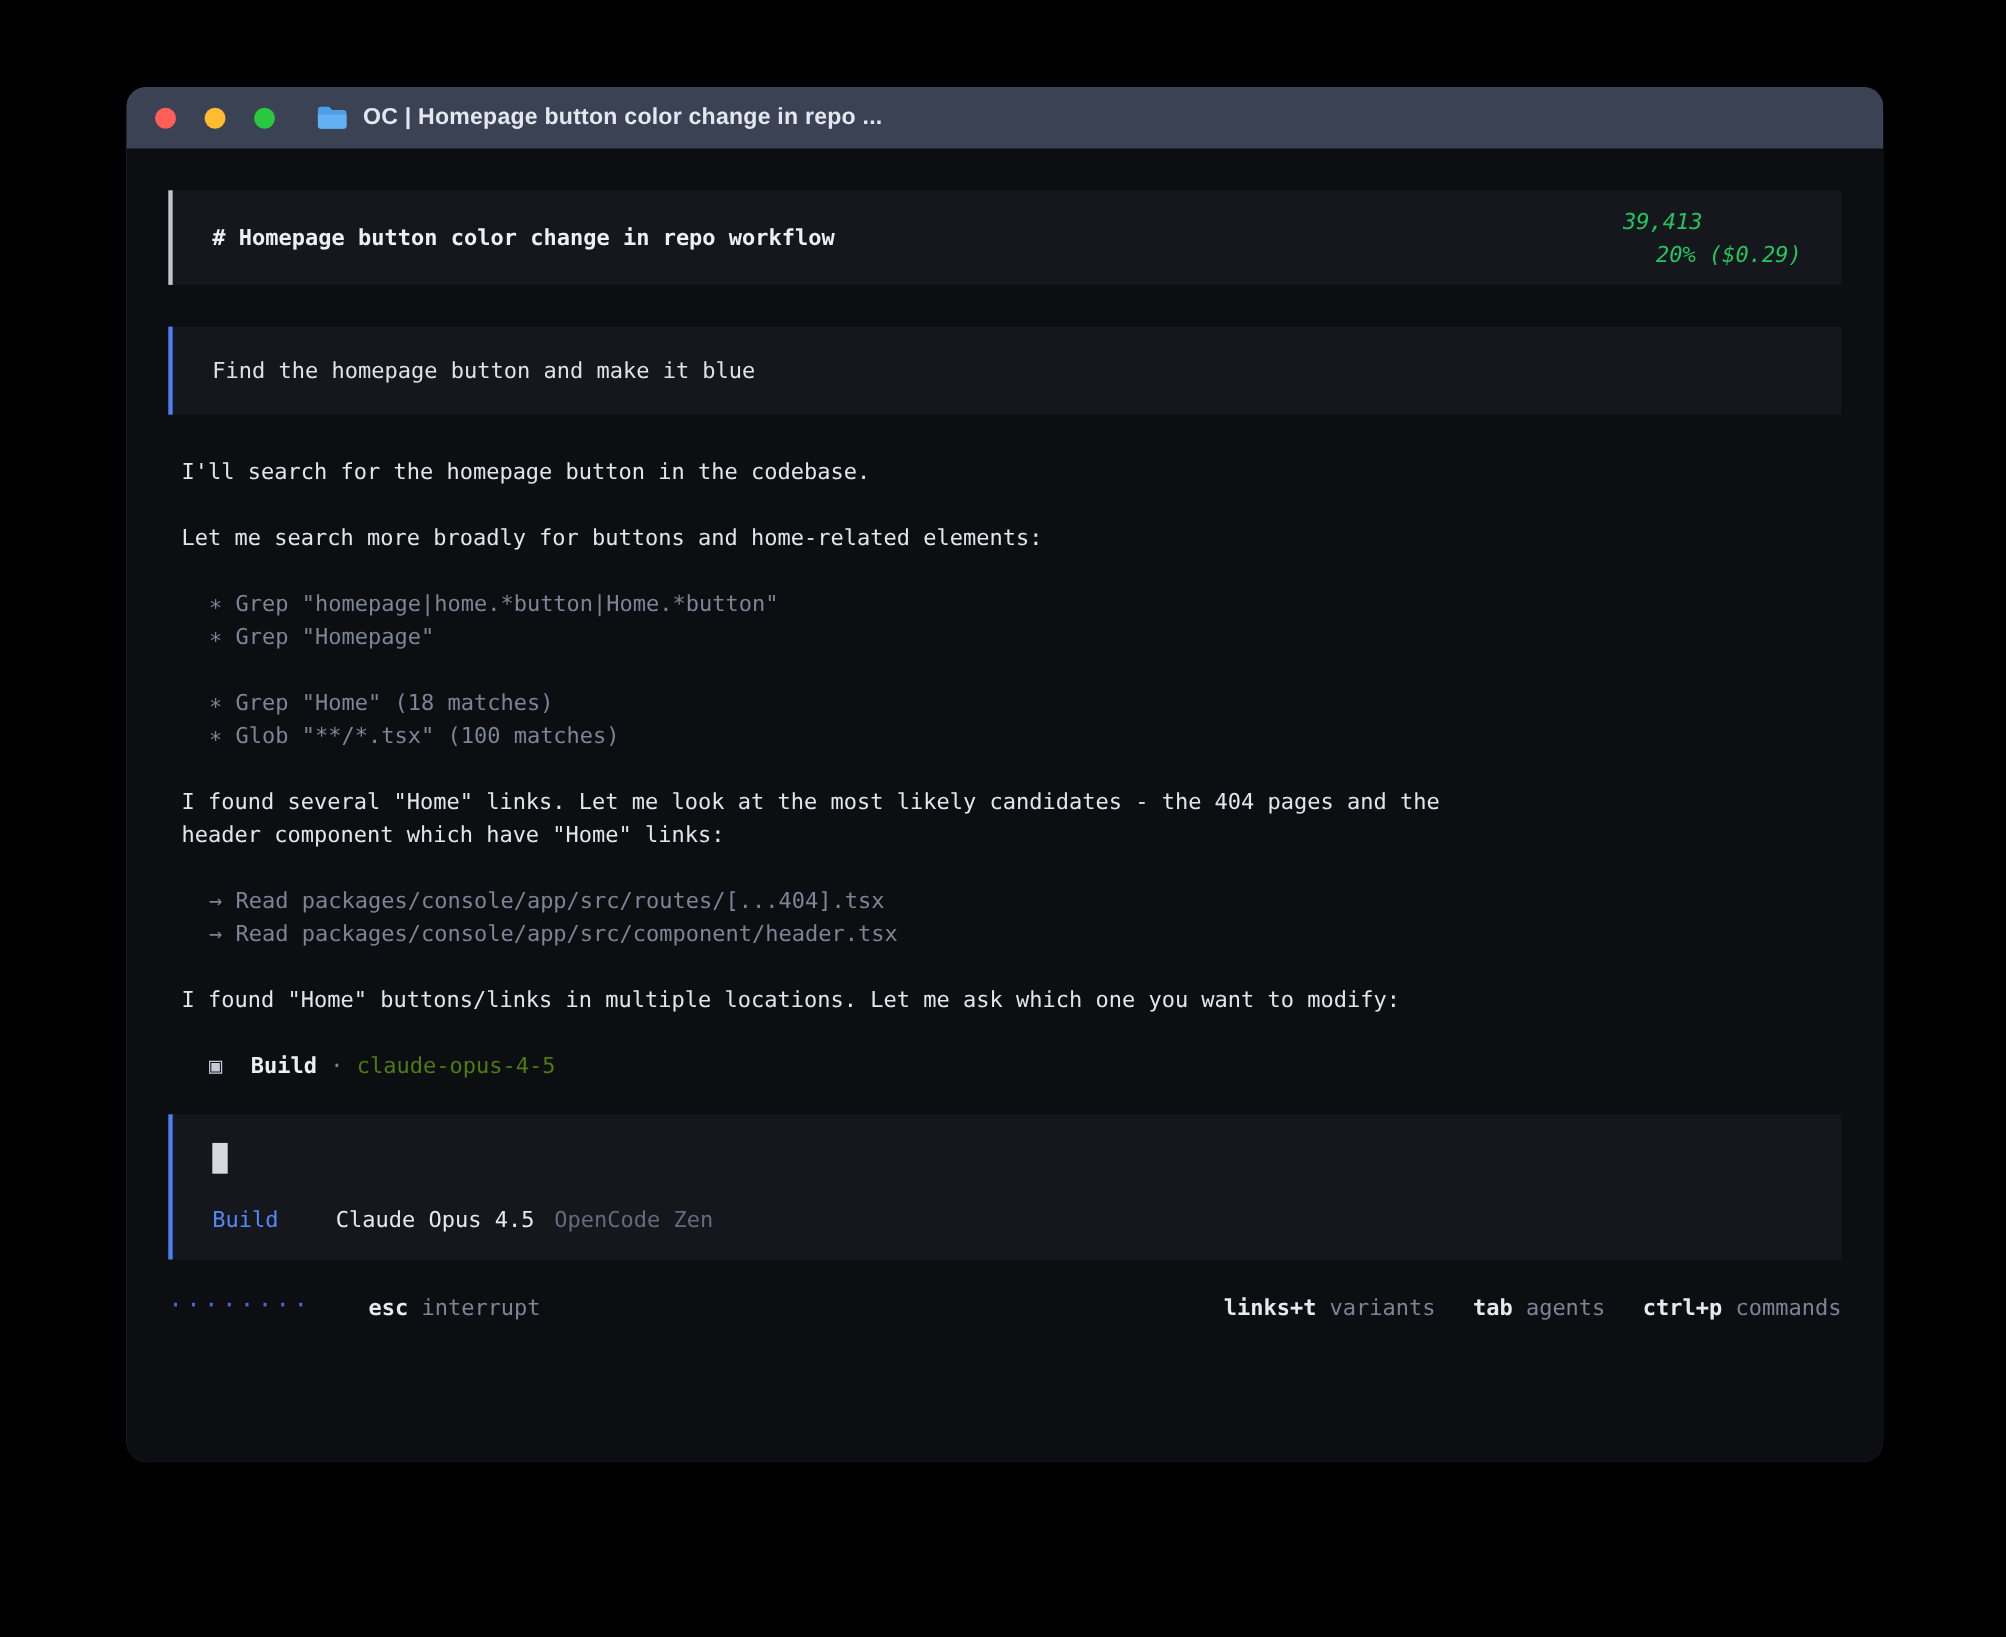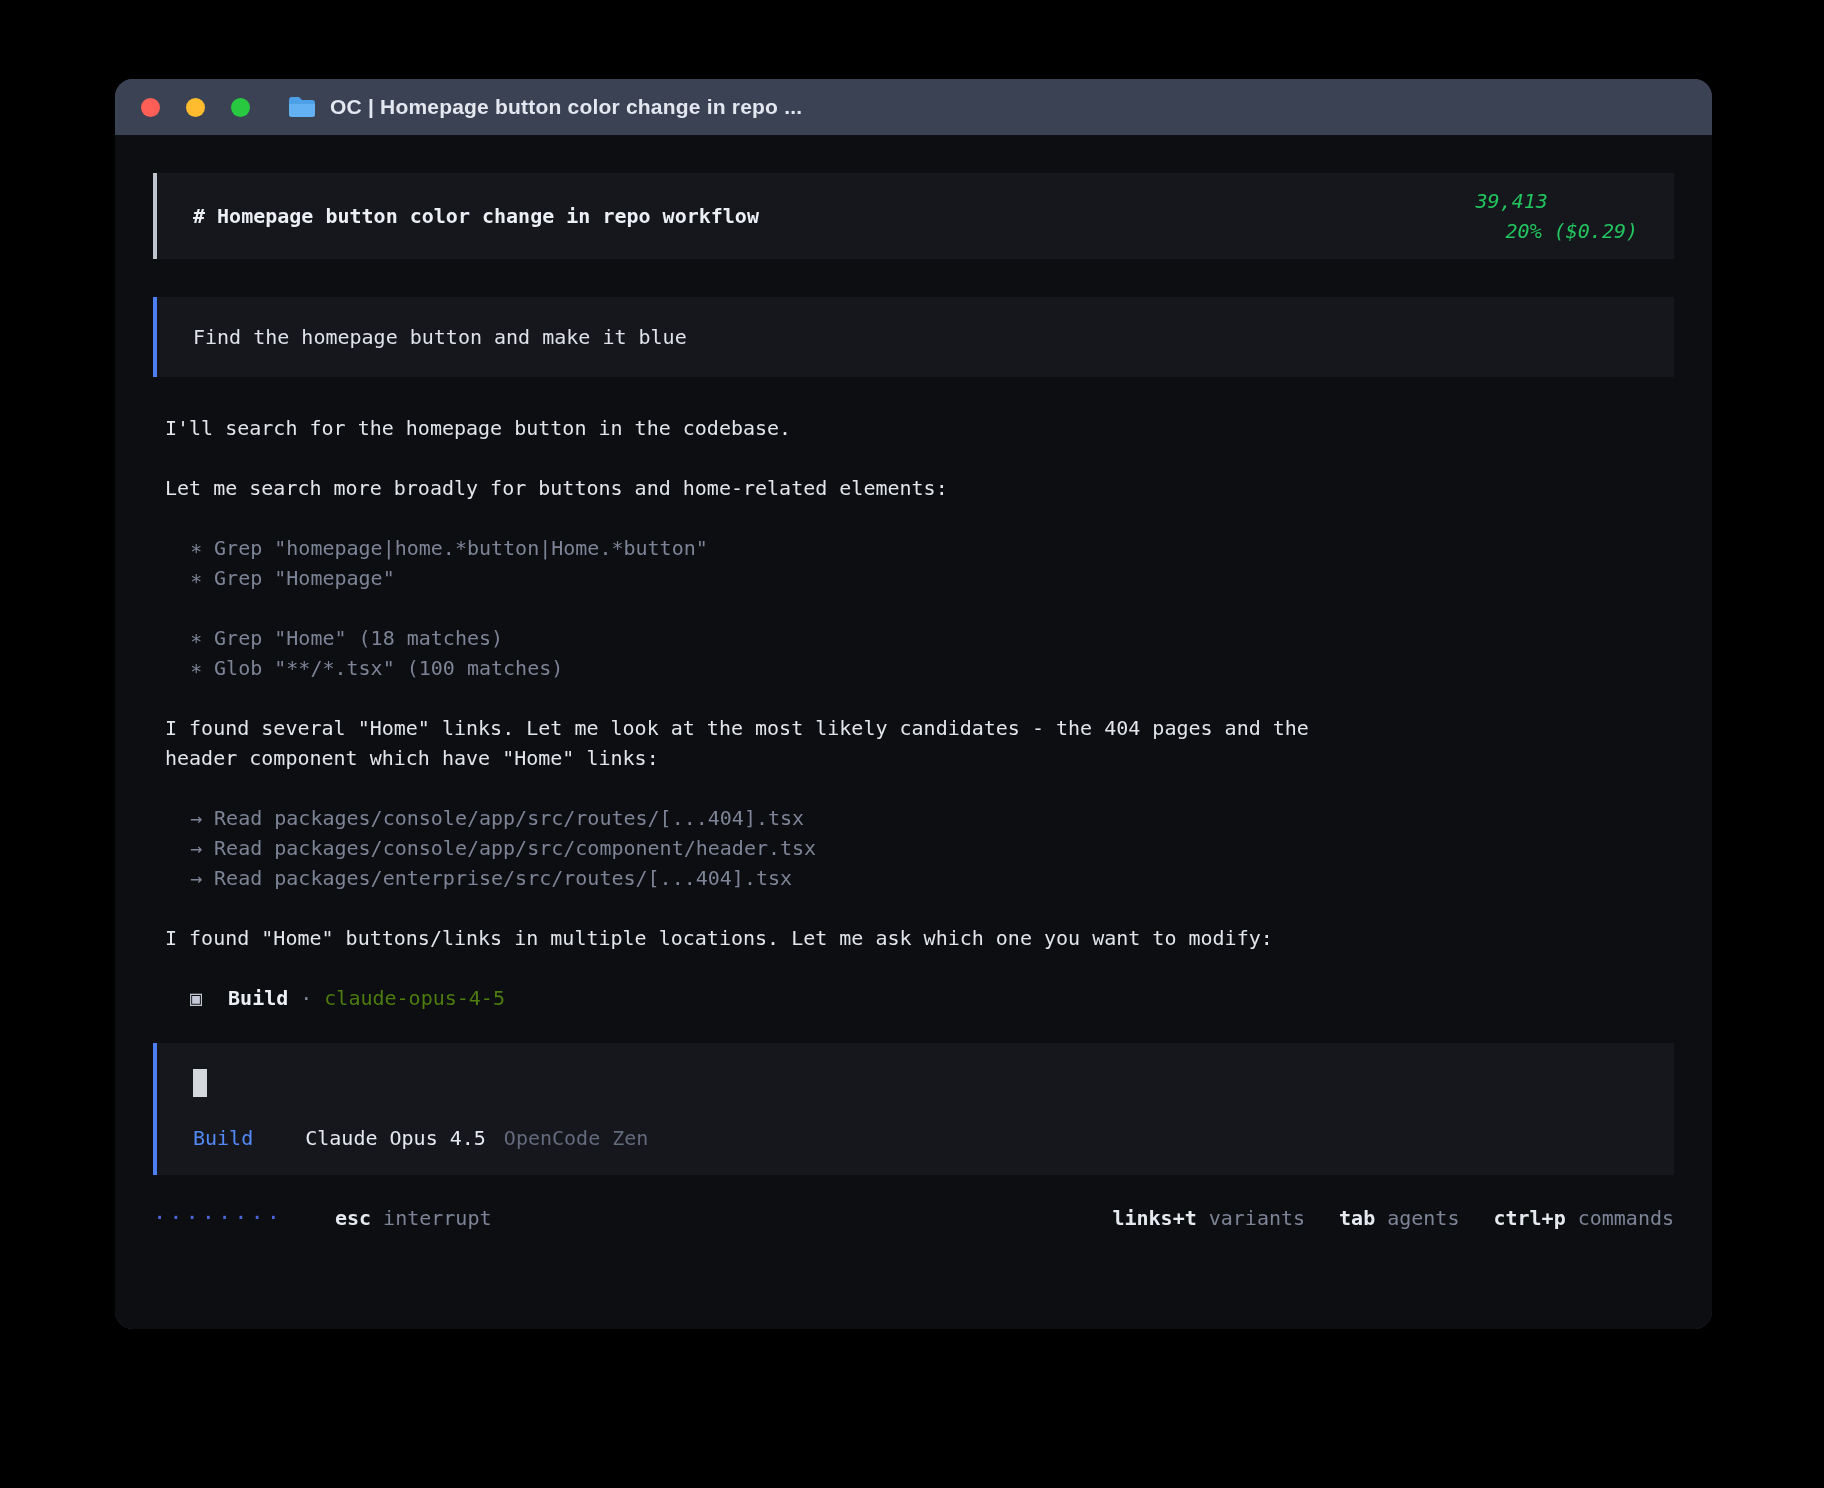--- a/index.html
+++ b/index.html
@@ -161,21 +161,20 @@
       </div>
 
       <div class="block">
         <div class="pre">I found several "Home" links. Let me look at the most likely candidates - the 404 pages and the</div>
         <div class="pre">header component which have "Home" links:</div>
       </div>
 
       <div class="block indent gray">
         <div class="pre">→ Read packages/console/app/src/routes/[...404].tsx</div>
         <div class="pre">→ Read packages/console/app/src/component/header.tsx</div>
-        <div class="pre">→ Read packages/enterprise/src/routes/[...404].tsx</div>
       </div>
 
       <div class="block pre">I found "Home" buttons/links in multiple locations. Let me ask which one you want to modify:</div>
 
 
       <div class="block agent-line">
         <span class="agent-icon">▣</span><span class="agent-name">Build</span><span class="agent-sep">·</span><span class="agent-model">claude-opus-4-5</span>
       </div>
 
     </div>

